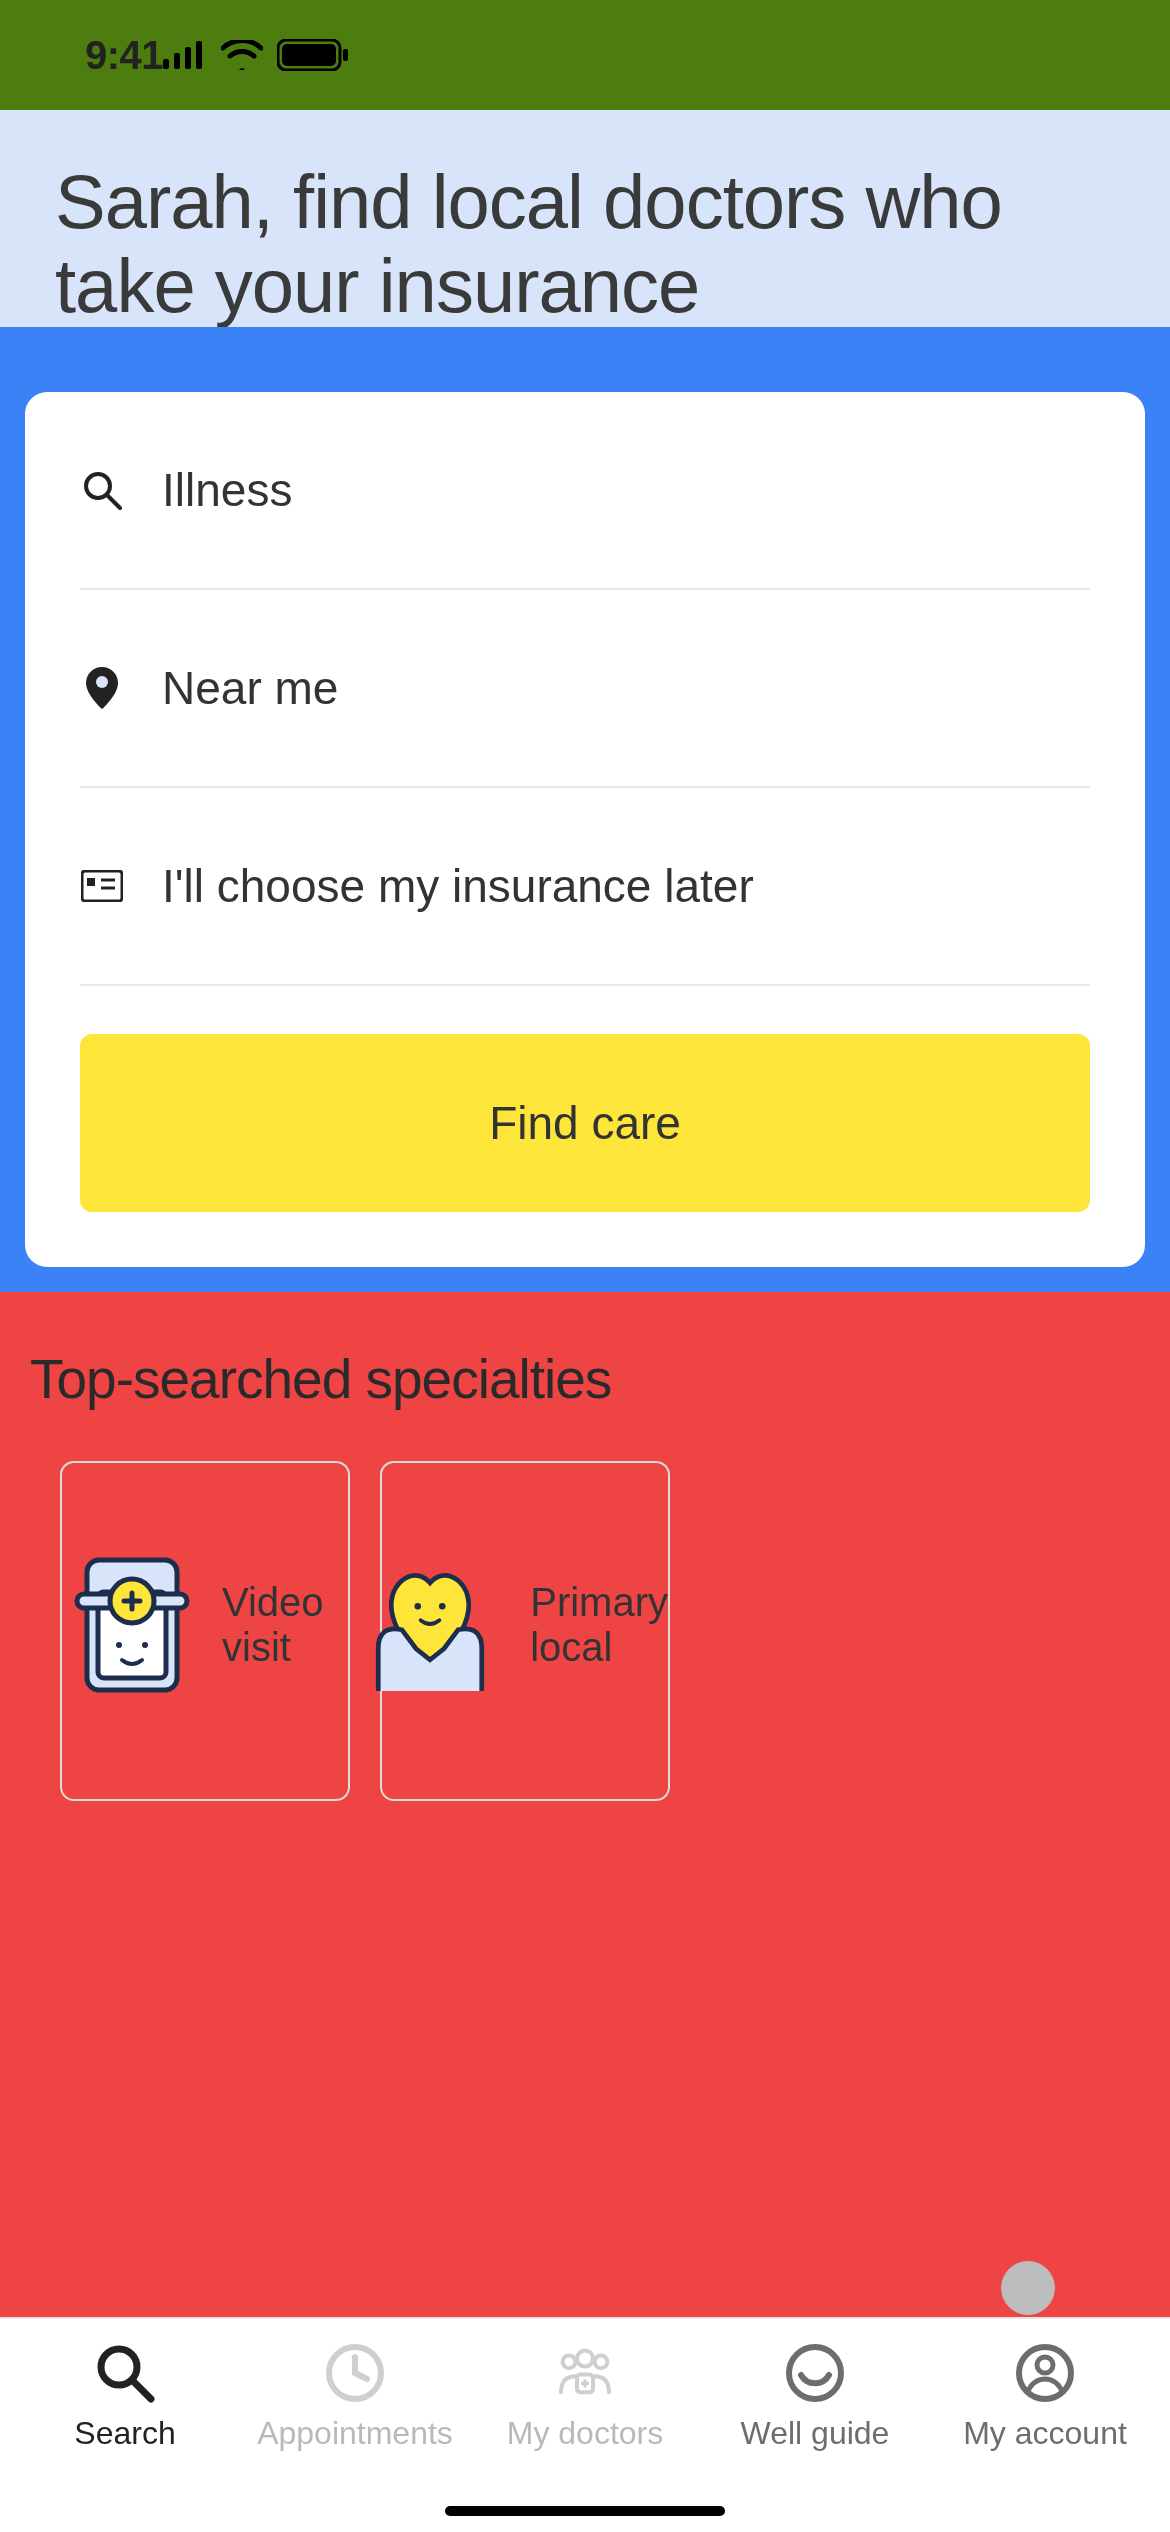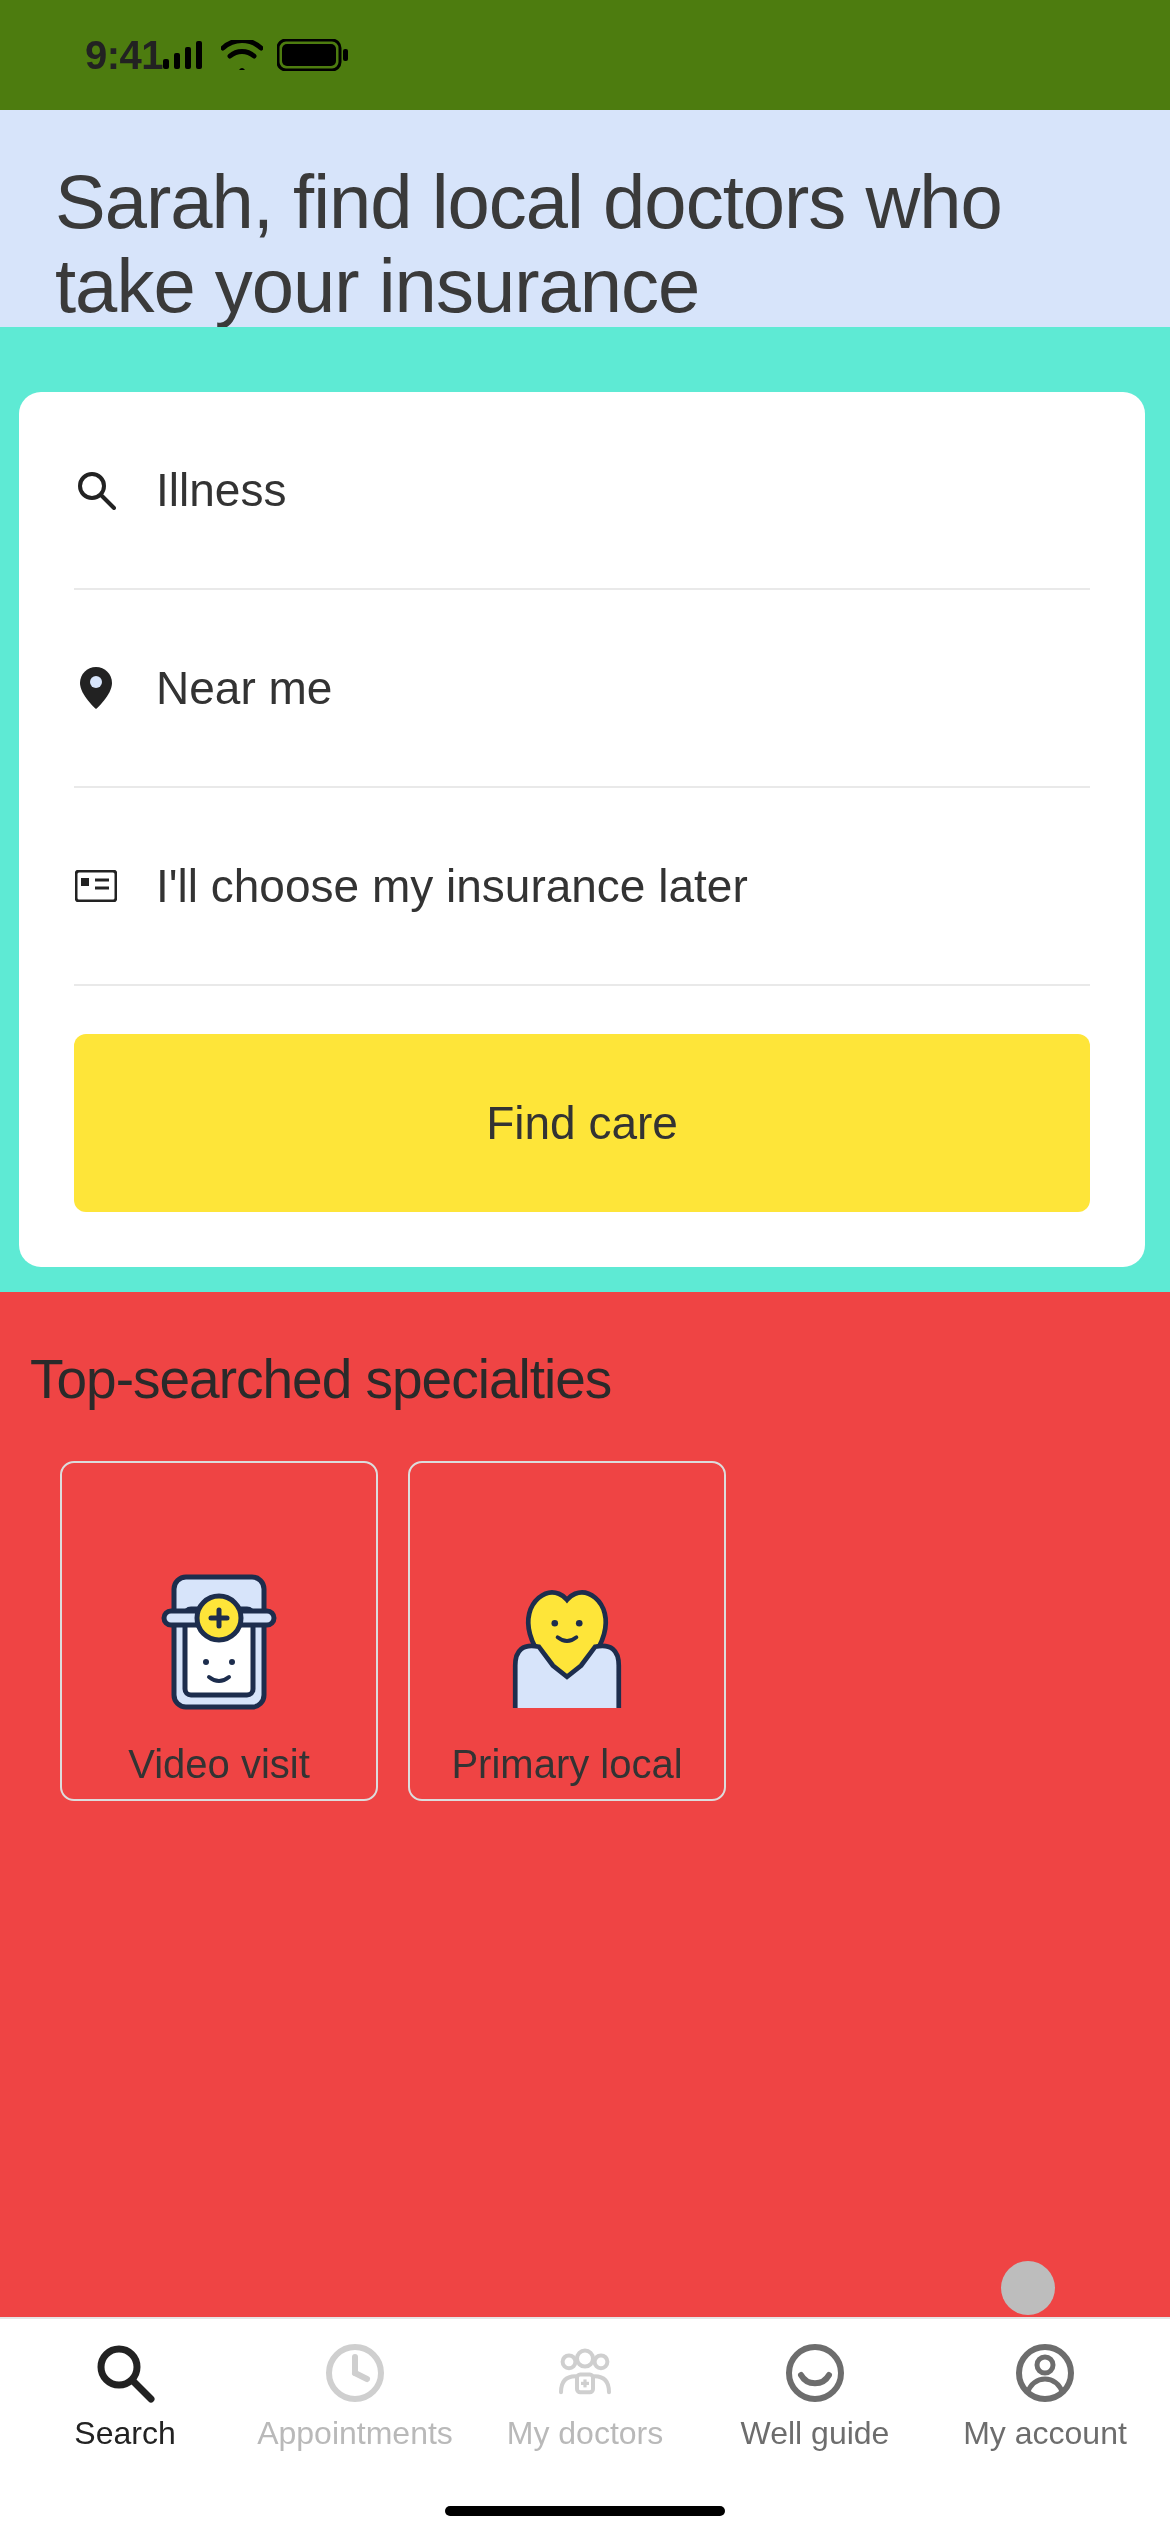--- a/index.html
+++ b/index.html
@@ -26,22 +26,22 @@
   .greeting {
     font-size: 76px;
     font-weight: 500;
     color: #3a3a3a;
     line-height: 1.1;
     letter-spacing: -1px;
   }
 
   
   .card-wrap {
-    background: #5eead4;
-    padding: 65px 25px 25px 19px;
+    background: #3b82f6;
+    padding: 65px 25px 25px 25px;
   }
   .search-card {
     background: #fff;
     border-radius: 22px;
     padding: 0 55px 55px 55px;
   }
   .field-row {
     display: flex;
     align-items: center;
     gap: 38px;
@@ -71,26 +71,26 @@
   }
   .spec-title {
     font-size: 55px;
     font-weight: 500;
     color: #2a2a2a;
     letter-spacing: -1px;
     margin-bottom: 50px;
   }
   .spec-row { display: flex; gap: 30px; padding-left: 30px;}
   .spec-card {
-    width: 318px;
+    width: 290px;
     height: 340px;
     border: 2px solid #dcdcdc;
     border-radius: 14px;
     display: flex;
-    flex-direction: column;
+    flex-direction: row;
     align-items: center;
     justify-content: flex-end;
     gap: 20px;
     padding-bottom: 12px;
     position: relative;
   }
   .spec-icon-wrap { width: 160px; height: 160px; display:flex; align-items:center; justify-content:center; }
   .spec-label { font-size: 40px; color: #333; }
 
   .home-indicator {

